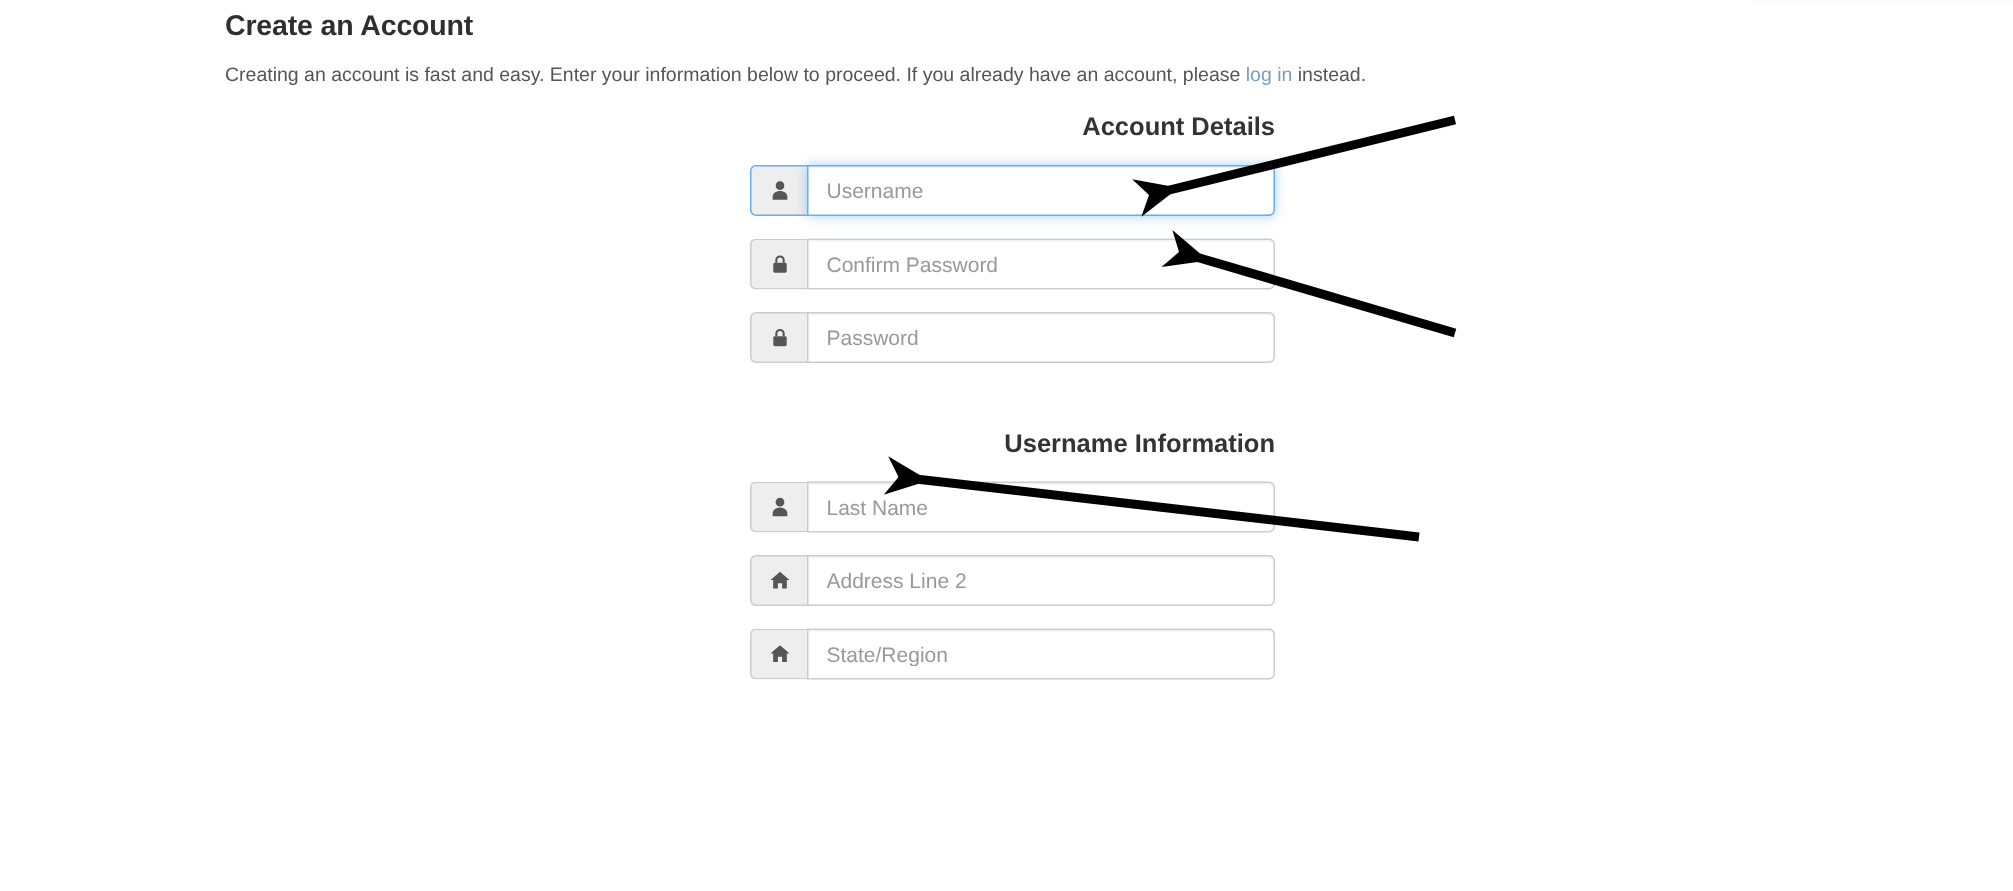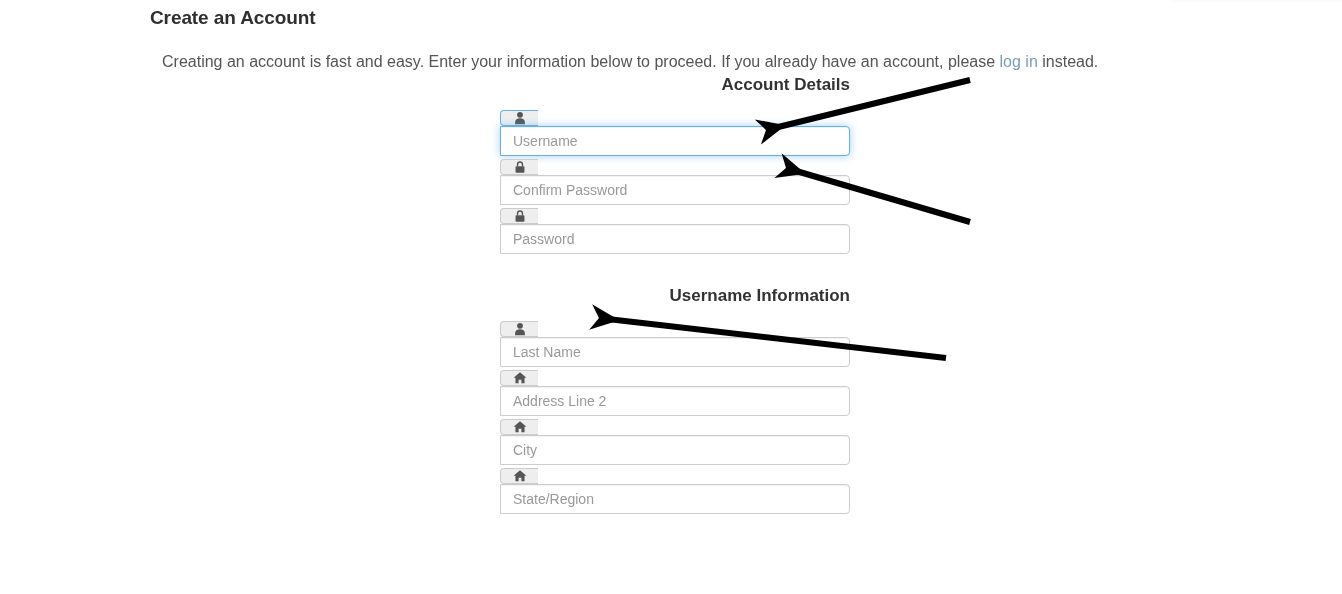--- a/index.html
+++ b/index.html
@@ -38,23 +38,23 @@
   }
   .page-title {
     margin: 0;
     font-size: 19px;
     line-height: 24px;
     font-weight: bold;
     color: #2f2f2f;
     letter-spacing: -0.1px;
   }
   .page-intro {
-    margin: 12px;
+    margin: 0;
     padding-top: 10px;
-    font-size: 16px;
+    font-size: 13px;
     line-height: 20px;
     color: #555555;
   }
   .page-intro .login-link {
     color: #7c9cbb;
     text-decoration: none;
     cursor: pointer;
   }
 
   
@@ -76,21 +76,20 @@
   .section-gap-2 { height: 28px; }
 
   
   .input-group {
     display: flex;
     align-items: stretch;
     width: 350px;
     height: 34px;
     margin-bottom: 15px;
     box-sizing: border-box;
-    flex-direction: column;
   }
   .input-addon {
     width: 38px;
     min-width: 38px;
     display: flex;
     align-items: center;
     justify-content: center;
     background: #eeeeee;
     border: 1px solid #cccccc;
     border-right: 0;
@@ -205,28 +204,20 @@
 
     <div class="input-group">
       <span class="input-addon">
         <svg width="14" height="14" viewBox="0 0 16 16" fill="#555555" aria-hidden="true">
           <path d="M8 1.4 0.7 7.6h2.1V14h3.6v-3.9h3.2V14h3.6V7.6h2.1L8 1.4z"></path>
         </svg>
       </span>
       <input class="input-field" type="text" placeholder="Address Line 2" style="">
     </div>
 
-    <div class="input-group">
-      <span class="input-addon">
-        <svg width="14" height="14" viewBox="0 0 16 16" fill="#555555" aria-hidden="true">
-          <path d="M8 1.4 0.7 7.6h2.1V14h3.6v-3.9h3.2V14h3.6V7.6h2.1L8 1.4z"></path>
-        </svg>
-      </span>
-      <input class="input-field" type="text" placeholder="City" style="">
-    </div>
 
     <div class="input-group">
       <span class="input-addon">
         <svg width="14" height="14" viewBox="0 0 16 16" fill="#555555" aria-hidden="true">
           <path d="M8 1.4 0.7 7.6h2.1V14h3.6v-3.9h3.2V14h3.6V7.6h2.1L8 1.4z"></path>
         </svg>
       </span>
       <input class="input-field" type="text" placeholder="State/Region" style="">
     </div>
 

